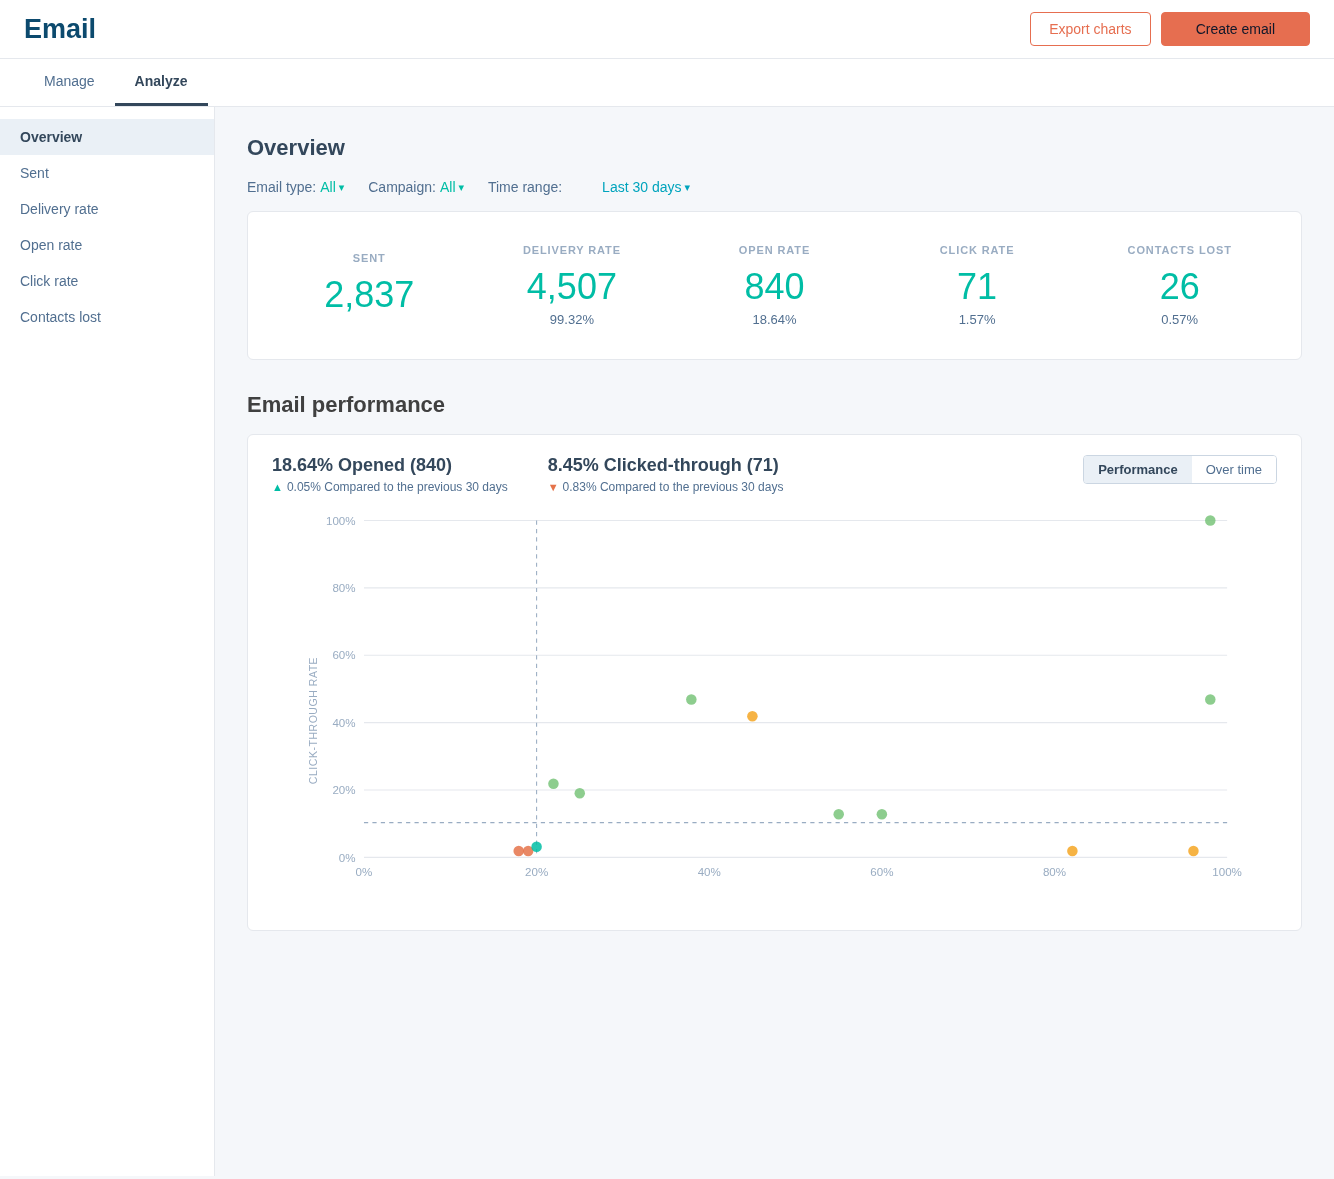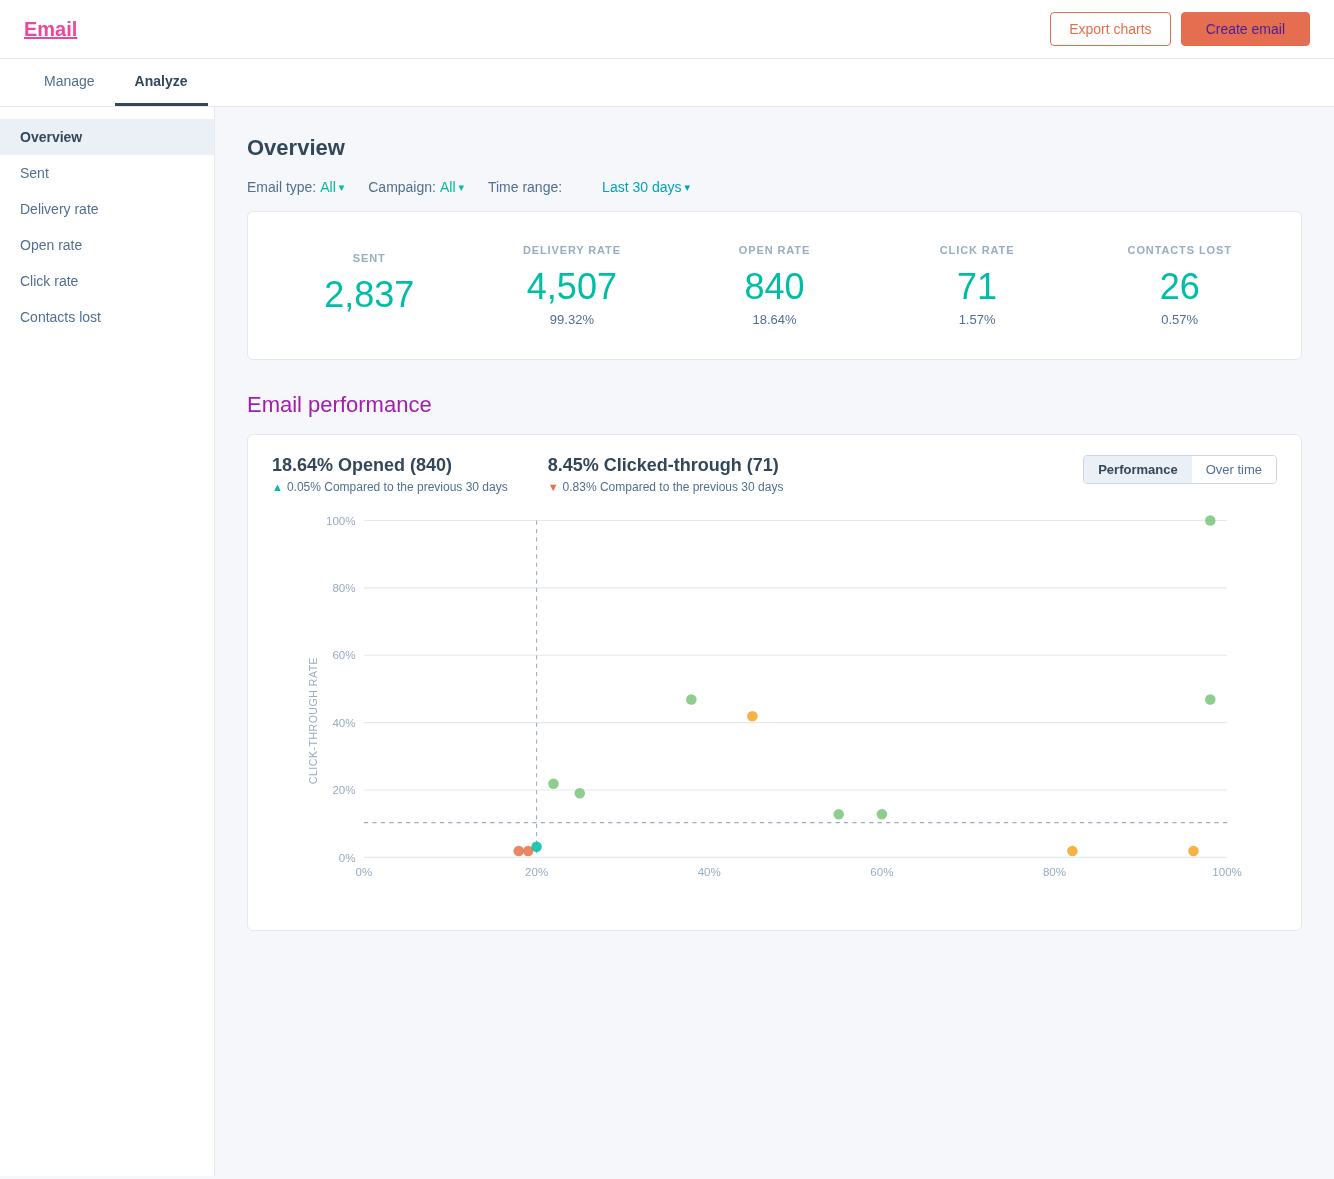--- a/index.html
+++ b/index.html
@@ -7,37 +7,37 @@
 
     
     .top-header {
       background: #fff;
       padding: 12px 24px;
       display: flex;
       align-items: center;
       justify-content: space-between;
       border-bottom: 1px solid #e5e8ed;
     }
-    .page-title { font-size: 20px; font-weight: 600; color: #ec4899; text-decoration: underline; }
+    .page-title { font-size: 27px; font-weight: 600; color: #0c4a6e; }
     .header-actions { display: flex; gap: 10px; align-items: center; }
     .btn-export {
       border: 1px solid #e66e50;
       background: #fff;
       color: #e66e50;
       padding: 8px 18px;
       border-radius: 4px;
       font-size: 14px;
       cursor: pointer;
       font-weight: 500;
     }
     .btn-create {
       background: #e66e50;
       border: 1px solid #e66e50;
-      color: #4c1d95;
-      padding: 8px 24px;
+      color: #0f172a;
+      padding: 8px 34px;
       border-radius: 4px;
       font-size: 14px;
       cursor: pointer;
       font-weight: 500;
     }
 
     
     .tabs-bar {
       background: #fff;
       padding: 0 24px;
@@ -146,22 +146,22 @@
       margin-bottom: 4px;
     }
     .stat-pct {
       font-size: 13px;
       color: #516f90;
     }
 
     
     .perf-title {
       font-size: 22px;
-      font-weight: 400;
-      color: #a21caf;
+      font-weight: 700;
+      color: #404040;
       margin-bottom: 16px;
       margin-top: 20px;
     }
 
     .perf-card {
       background: #fff;
       border-radius: 6px;
       border: 1px solid #e5e8ed;
       padding: 20px 24px;
     }

